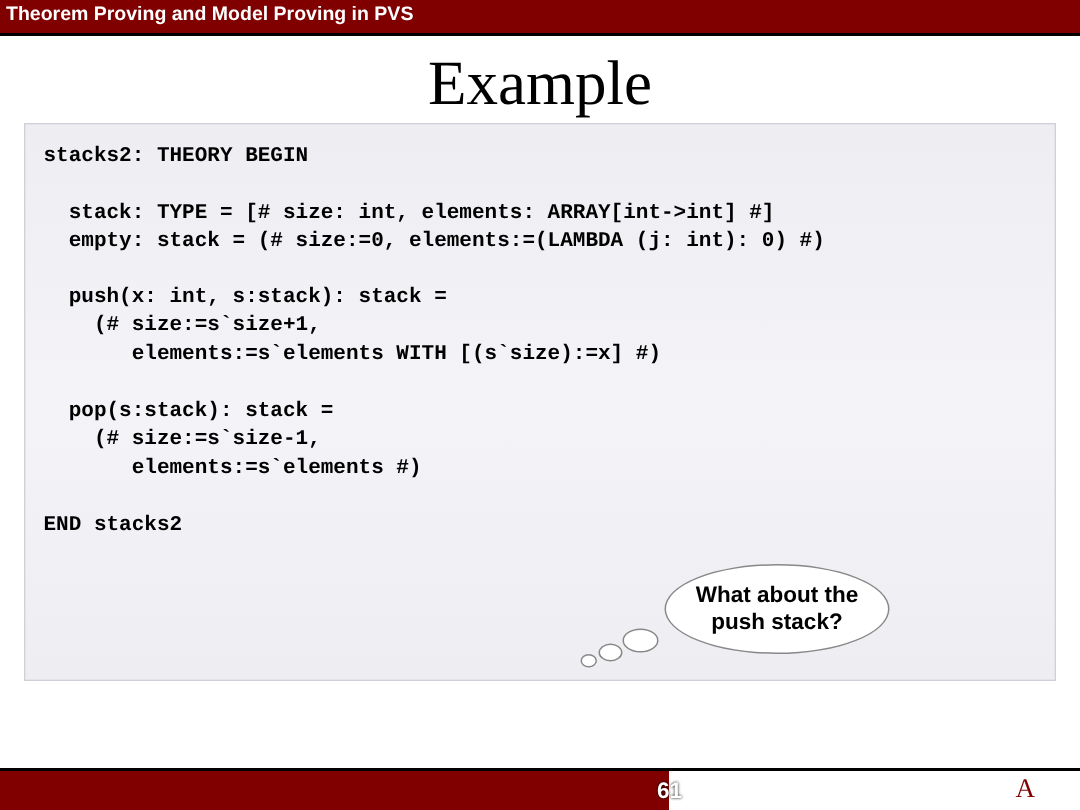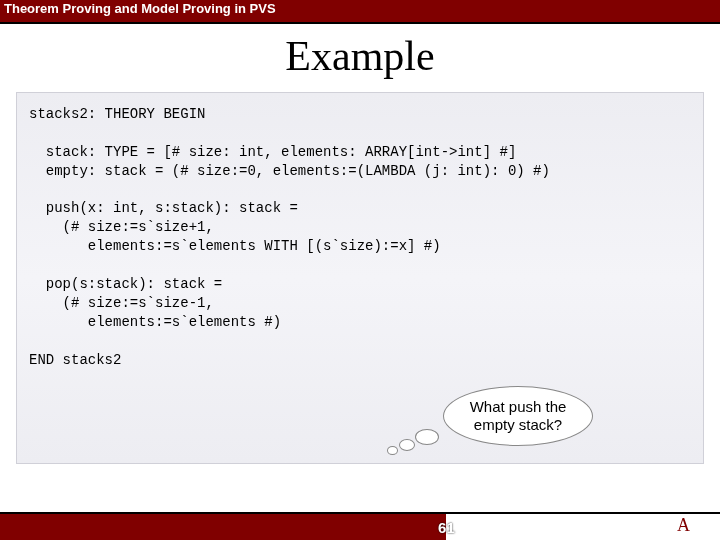--- a/index.html
+++ b/index.html
@@ -20,36 +20,37 @@
     font-weight: bold;
     font-size: 13px;
     padding-left: 4px;
     line-height: 18px;
     border-bottom: 2px solid #000;
   }
   .title {
     font-family: "Times New Roman", Times, serif;
     font-size: 42px;
     text-align: center;
-    margin: 8px 0 12px 0;
+    margin: 8px 0 2px 0;
     color: #000;
   }
   .code-panel {
     margin: 0 16px;
     background: linear-gradient(to bottom, #ededf2 0%, #f4f4f8 50%, #ededf2 100%);
     border: 1px solid #d0d0d8;
     padding: 12px 20px 56px 12px;
     font-family: "Courier New", Courier, monospace;
     font-size: 14px;
     line-height: 1.35;
     color: #000;
     white-space: pre;
     position: relative;
     height: 372px;
     box-sizing: border-box;
+    font-weight: bold;
   }
   .bubble {
     position: absolute;
     right: 110px;
     bottom: 14px;
     width: 150px;
     height: 66px;
     font-family: Arial, Helvetica, sans-serif;
     font-size: 15px;
     text-align: center;
@@ -139,21 +140,21 @@
   pop(s:stack): stack =
     (# size:=s`size-1,
        elements:=s`elements #)
 
 END stacks2</span>
   <div class="bubble">
     <div class="dot3"></div>
     <div class="dot2"></div>
     <div class="dot1"></div>
     <div class="main-cloud">
-      <span>What push the empty stack?</span>
+      <span>What about the push stack?</span>
     </div>
   </div>
 </div>
 
 <div class="footer">
   <div class="left"></div>
   <div class="right"></div>
   <div class="pagenum">61</div>
   <div class="letter">A</div>
 </div>

